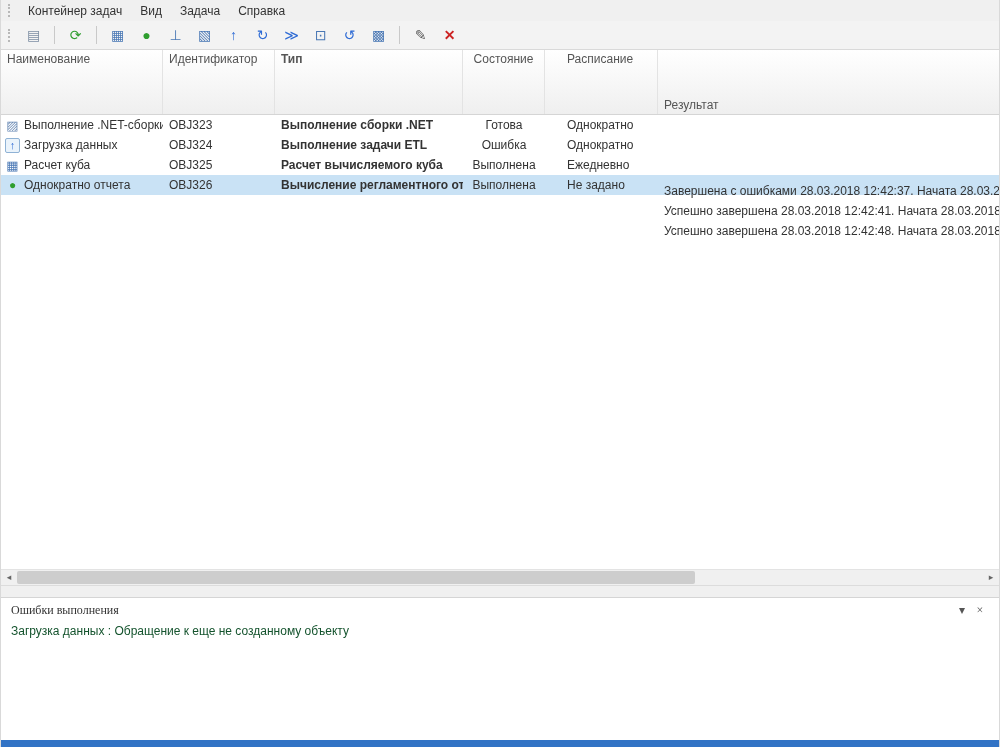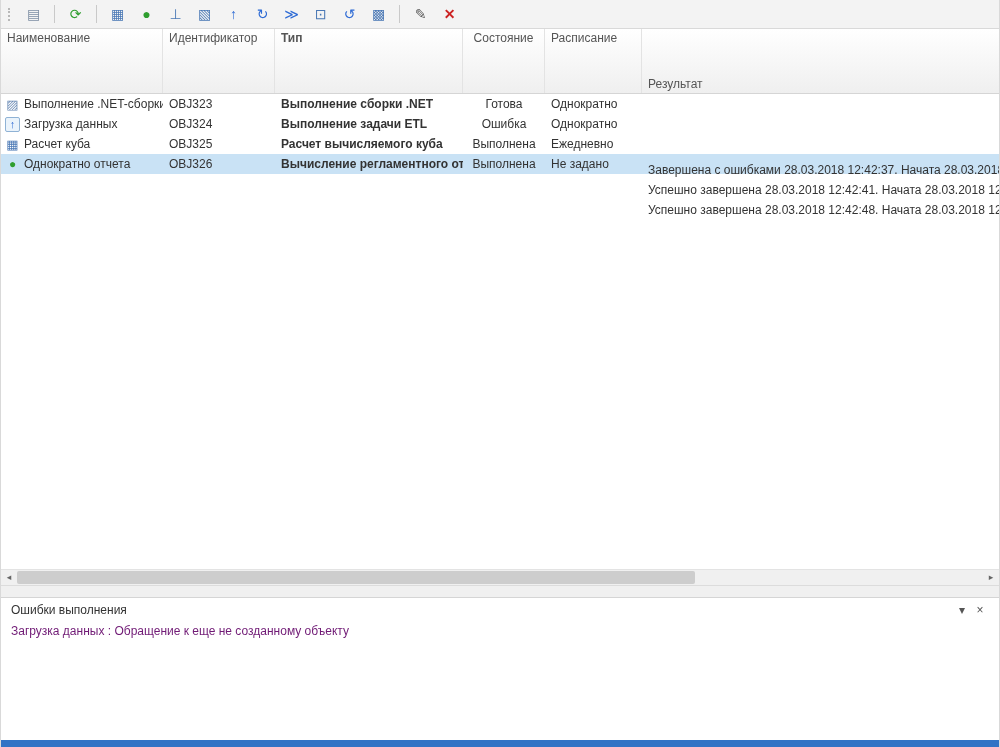--- a/index.html
+++ b/index.html
@@ -42,21 +42,21 @@
   .ghead {
     flex: 0 0 18px; display: flex; color: #555;
     background: linear-gradient(#ffffff, #efefef);
     border-bottom: 1px solid #d5d5d5;
   }
   .hcell {
     box-sizing: border-box; padding: 2px 6px; white-space: nowrap;
     overflow: hidden; border-right: 1px solid #e3e3e3;
   }
   .c0 { width: 162px; } .c1 { width: 112px; } .c2 { width: 188px; font-weight: bold; }
-  .c3 { width: 82px; text-align: center; }  .c4 { width: 97px; }
+  .c3 { width: 82px; text-align: center; }  .c4 { width: 97px; margin-left: 16px; }
   .c5 { flex: 1; border-right: none; margin-top: 46px; }
   .gbody { flex: 1 1 auto; min-height: 0; background: #fff; overflow: hidden; }
   .row { display: flex; height: 20px; }
   .row.selected { background: #c9e2f5; }
   .cell {
     box-sizing: border-box; padding: 0 6px; height: 20px; line-height: 20px;
     white-space: nowrap; overflow: hidden;
   }
   .namecell { display: flex; align-items: center; padding-left: 4px; }
   .ricon {
@@ -74,32 +74,39 @@
   }
   .sarr { width: 16px; text-align: center; color: #666; font-size: 9px; line-height: 15px; }
   .strack { flex: 1; position: relative; }
   .sthumb { position: absolute; left: 0; top: 1px; height: 13px; width: 678px; background: #cdcdcd; border-radius: 2px; }
   
   .splitter { flex: 0 0 11px; background: #f0f0f0; border-top: 1px solid #dcdcdc; }
   .epanel {
     flex: 0 0 142px; background: #ffffff; border-top: 1px solid #d5d5d5;
     display: flex; flex-direction: column;
   }
-  .ehead { flex: 0 0 24px; display: flex; align-items: center; padding: 0 10px; }
+  .ehead { flex: 0 0 24px; display: flex; align-items: center; padding: 0 10px; font-family: Liberation Serif, serif; }
   .ehead .etitle { flex: 1; color: #333; }
   .ebtn { width: 18px; text-align: center; color: #555; cursor: default; }
-  .ebody { padding: 2px 10px; color: #701a75; }
+  .ebody { padding: 2px 10px; color: #14532d; }
   
   .bottombar { flex: 0 0 7px; background: #3273c5; }
 </style>
 </head>
 <body>
 
 <div class="app">
 
+  <div class="menubar">
+    <span class="grip"></span>
+    <span class="menu-item">Контейнер задач</span>
+    <span class="menu-item">Вид</span>
+    <span class="menu-item">Задача</span>
+    <span class="menu-item">Справка</span>
+  </div>
 
   <div class="toolbar">
     <span class="grip"></span>
     <div class="tool-btn">
       <span class="ticon g-gray">▤</span>
     </div>
     <span class="sep"></span>
     <div class="tool-btn">
       <span class="ticon g-green">⟳</span>
     </div>

